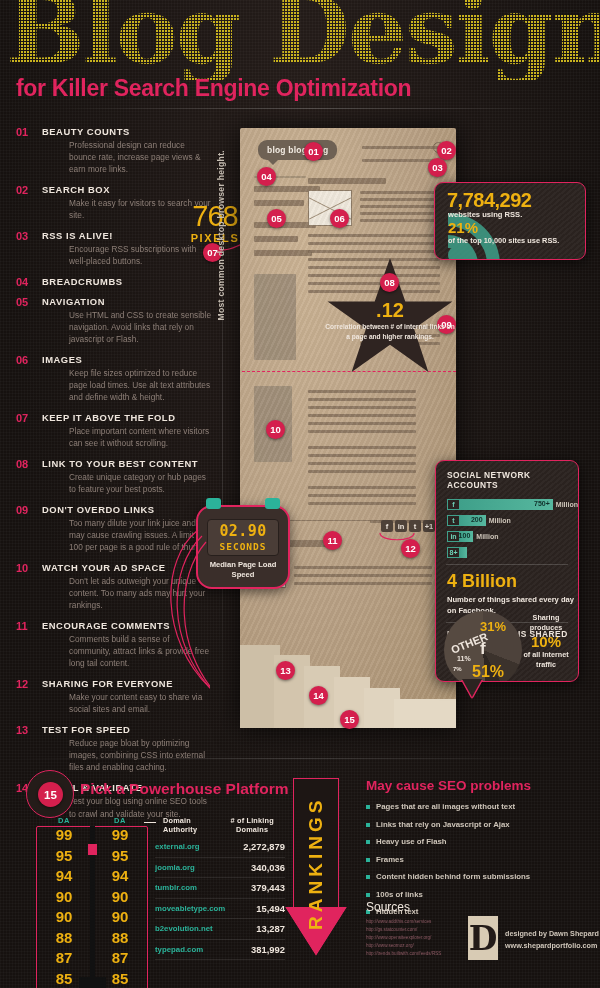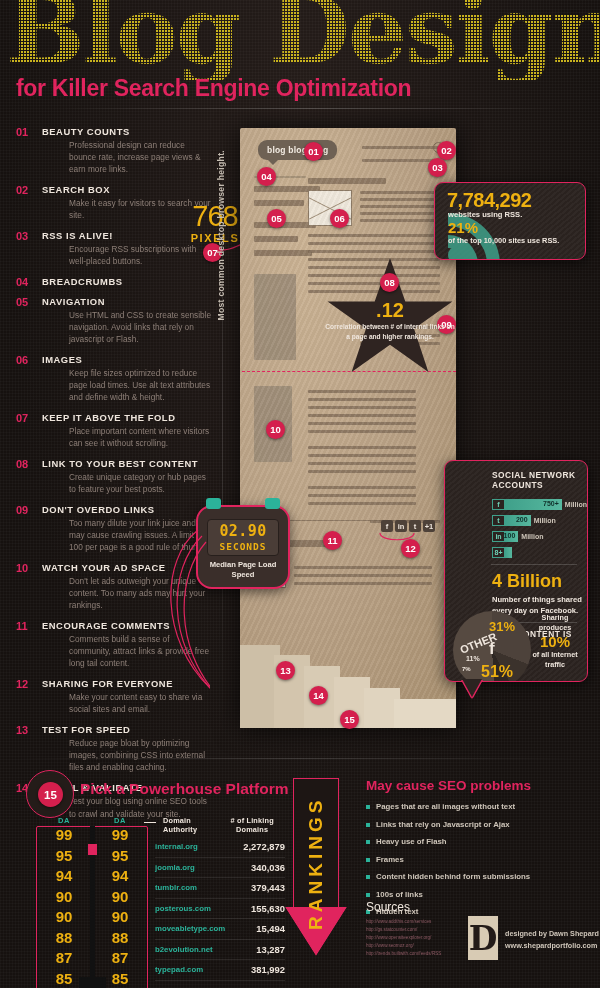--- a/index.html
+++ b/index.html
@@ -129,21 +129,21 @@
 
   
   #rss-card { left:434px; top:182px; width:152px; height:78px; }
   .rsswave { position:absolute; left:8px; bottom:-10px; width:86px; height:78px; opacity:.85; }
   .rss-n { position:absolute; left:12px; top:6px; font-size:20px; font-weight:bold; color:#eeb111; letter-spacing:-.5px;}
   .rss-s { position:absolute; left:13px; top:27px; font-size:7.6px; color:#efe6dd; font-weight:bold; }
   .rss-p { position:absolute; left:13px; top:36px; font-size:15px; font-weight:bold; color:#eeb111; }
   .rss-s2{ position:absolute; left:13px; top:53px; font-size:7.4px; color:#efe6dd; font-weight:bold; }
 
   
-  #social-card { left:444px; top:460px; width:144px; height:222px;padding-left:36px; }
+  #social-card { left:435px; top:460px; width:144px; height:222px; }
   .sc-ttl { margin:9px 0 0 11px; font-size:8.4px; font-weight:bold; color:#efe6dd; letter-spacing:.45px; }
   .sc-bars { margin:9px 0 0 11px; }
   .sbar { display:flex; align-items:center; height:11px; margin-bottom:5px; }
   .sbadge { width:13px; height:11px; background:#2b2320; border:1px solid #3fa08a; color:#6fd3b8;
     font-size:7px; font-weight:bold; display:flex; align-items:center; justify-content:center; flex:0 0 auto; }
   .sfill { height:11px; background:linear-gradient(90deg,#3fa08a,#57b89f); position:relative; }
   .sval { position:absolute; right:3px; top:1px; font-size:7px; font-weight:bold; color:#10312b; }
   .sunit { font-size:7px; color:#cfc6ba; margin-left:3px; font-weight:bold; }
   .divider { height:1px; background:rgba(255,255,255,.17); margin:6px 10px; }
   .fb-n { margin:4px 0 0 11px; font-size:18px; font-weight:bold; color:#eeb111; }
@@ -545,34 +545,30 @@
         <div>85</div>
       </div>
     </div>
   <div class="dash"></div>
   <div class="tbl" id="tbl">
       <div class="thead">
         <div class="c1">Domain Authority</div>
         <div class="c2"># of Linking Domains</div>
       </div>
       <div class="trow">
-        <div class="c1">internal.org</div>
+        <div class="c1">external.org</div>
         <div class="c2">2,272,879</div>
       </div>
       <div class="trow">
         <div class="c1">joomla.org</div>
         <div class="c2">340,036</div>
       </div>
       <div class="trow">
         <div class="c1">tumblr.com</div>
         <div class="c2">379,443</div>
-      </div>
-      <div class="trow">
-        <div class="c1">posterous.com</div>
-        <div class="c2">155,630</div>
       </div>
       <div class="trow">
         <div class="c1">moveabletype.com</div>
         <div class="c2">15,494</div>
       </div>
       <div class="trow">
         <div class="c1">b2evolution.net</div>
         <div class="c2">13,287</div>
       </div>
       <div class="trow">

